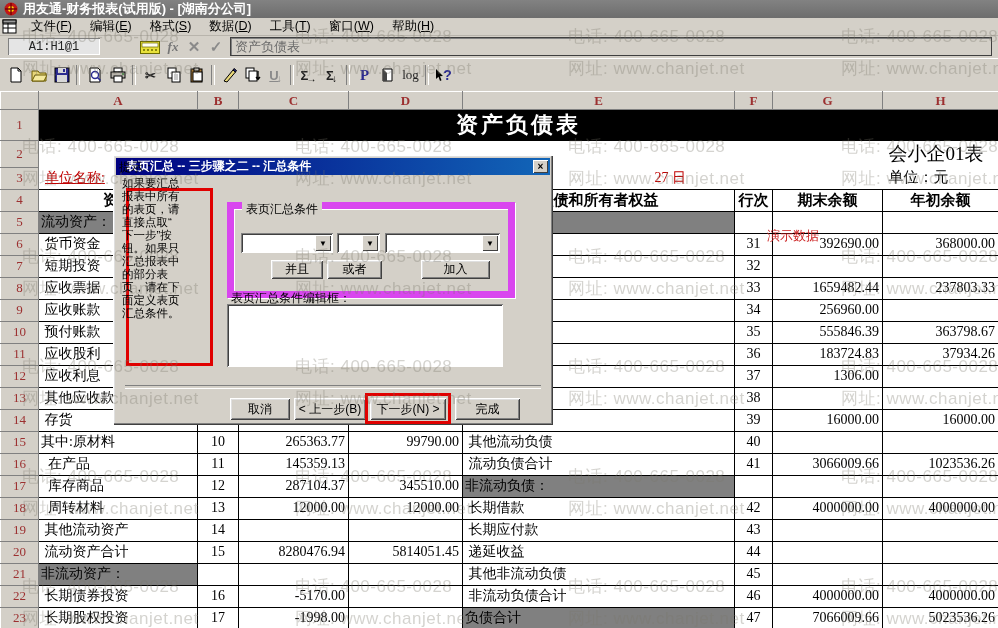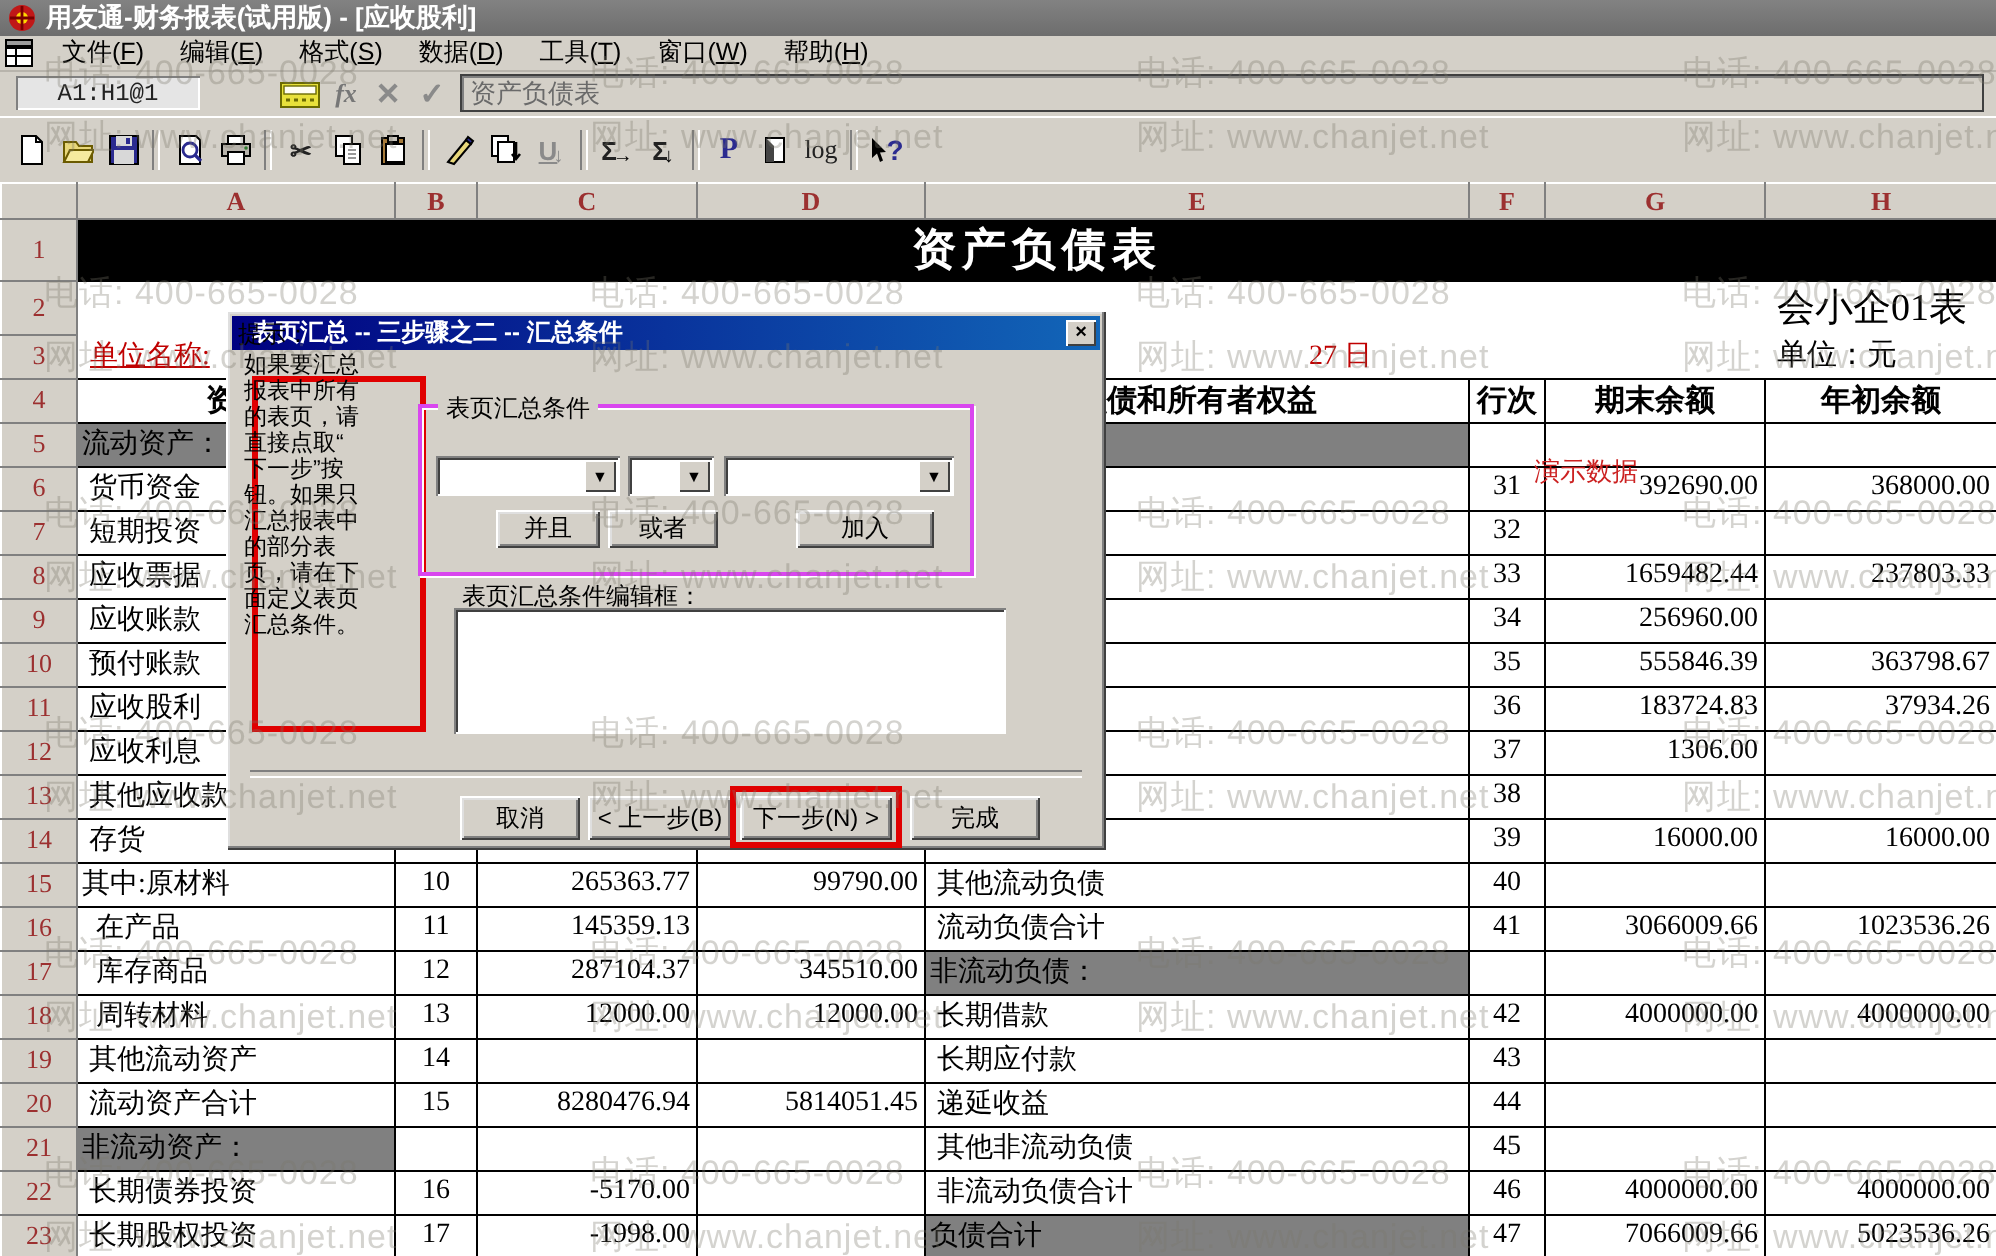--- a/index.html
+++ b/index.html
@@ -59,22 +59,22 @@
   #dlg-title{position:absolute;left:3px;top:3px;right:3px;height:17px;
     background:linear-gradient(90deg,#000080,#1266b8);color:#fff;font-weight:bold;font-size:12px;
     display:flex;align-items:center;padding-left:10px;box-sizing:border-box;}
   #dlg-close{position:absolute;right:2px;top:2px;width:15px;height:13px;background:#d4d0c8;
     box-shadow:inset 1px 1px 0 #fff,inset -1px -1px 0 #404040;font-size:10px;font-weight:bold;
     display:flex;align-items:center;justify-content:center;color:#000;}
   #tip-box{position:absolute;left:13px;top:33px;width:87px;height:178px;border:3px solid #e00000;box-sizing:border-box;}
   #tip-title{position:absolute;left:6px;top:4px;font-size:12px;color:#000;}
   #tip-text{position:absolute;left:9px;top:22px;width:70px;font-size:11.5px;line-height:13px;
     white-space:pre-line;color:#000;}
-  #cond-group{position:absolute;left:96px;top:47px;width:274px;height:82px;
-    border:2px solid #d946ef;box-shadow:inset 1px 1px 0 #fff,1px 1px 0 #fff;}
+  #cond-group{position:absolute;left:114px;top:47px;width:274px;height:82px;
+    border:7px solid #d946ef;box-shadow:inset 1px 1px 0 #fff,1px 1px 0 #fff;}
   #cond-label{position:absolute;left:8px;top:-8px;background:#d4d0c8;padding:0 4px;}
   .combo{position:absolute;top:24px;height:20px;background:#fff;
     box-shadow:inset 1px 1px 0 #808080,inset -1px -1px 0 #fff,inset 2px 2px 0 #404040;}
   .combo .drop{position:absolute;right:2px;top:2px;bottom:2px;width:16px;background:#d4d0c8;
     box-shadow:inset 1px 1px 0 #fff,inset -1px -1px 0 #404040;display:flex;align-items:center;justify-content:center;
     font-size:8px;color:#000;}
   .dbtn{position:absolute;background:#d4d0c8;display:flex;align-items:center;justify-content:center;
     box-shadow:inset 1px 1px 0 #fff,inset -1px -1px 0 #404040,inset 2px 2px 0 #dfdfdf,inset -2px -2px 0 #808080;
     font-size:12px;color:#000;}
   #editor-label{position:absolute;left:118px;top:135px;}
@@ -93,21 +93,21 @@
 </style>
 </head>
 <body>
 
 <div id="titlebar">
   <svg class="icon16" viewBox="0 0 16 16">
     <circle cx="8" cy="8" r="6.5" fill="#c01818"></circle>
       <circle cx="8" cy="8" r="3" fill="#ffd800"></circle>
     <path d="M2 8 L14 8 M8 2 L8 14" stroke="#7a0000" stroke-width="1.4"></path>
   </svg>
-  <span>用友通-财务报表(试用版) - [应收股利]</span>
+  <span>用友通-财务报表(试用版) - [湖南分公司]</span>
 </div>
 
 <div id="menubar">
   <svg class="icon16" style="margin:0 4px 0 2px" viewBox="0 0 16 16">
     <rect x="1" y="1" width="13" height="13" fill="#fff" stroke="#000"></rect>
     <path d="M1 5 H14 M1 9 H14 M6 1 V14" stroke="#000" stroke-width="1"></path>
     <rect x="1" y="1" width="13" height="3" fill="#9c9c9c" stroke="#000"></rect>
   </svg>
   <div id="menu-items" style="display:flex">
       <span class="menu-item">文件(<u>F</u>)</span>

